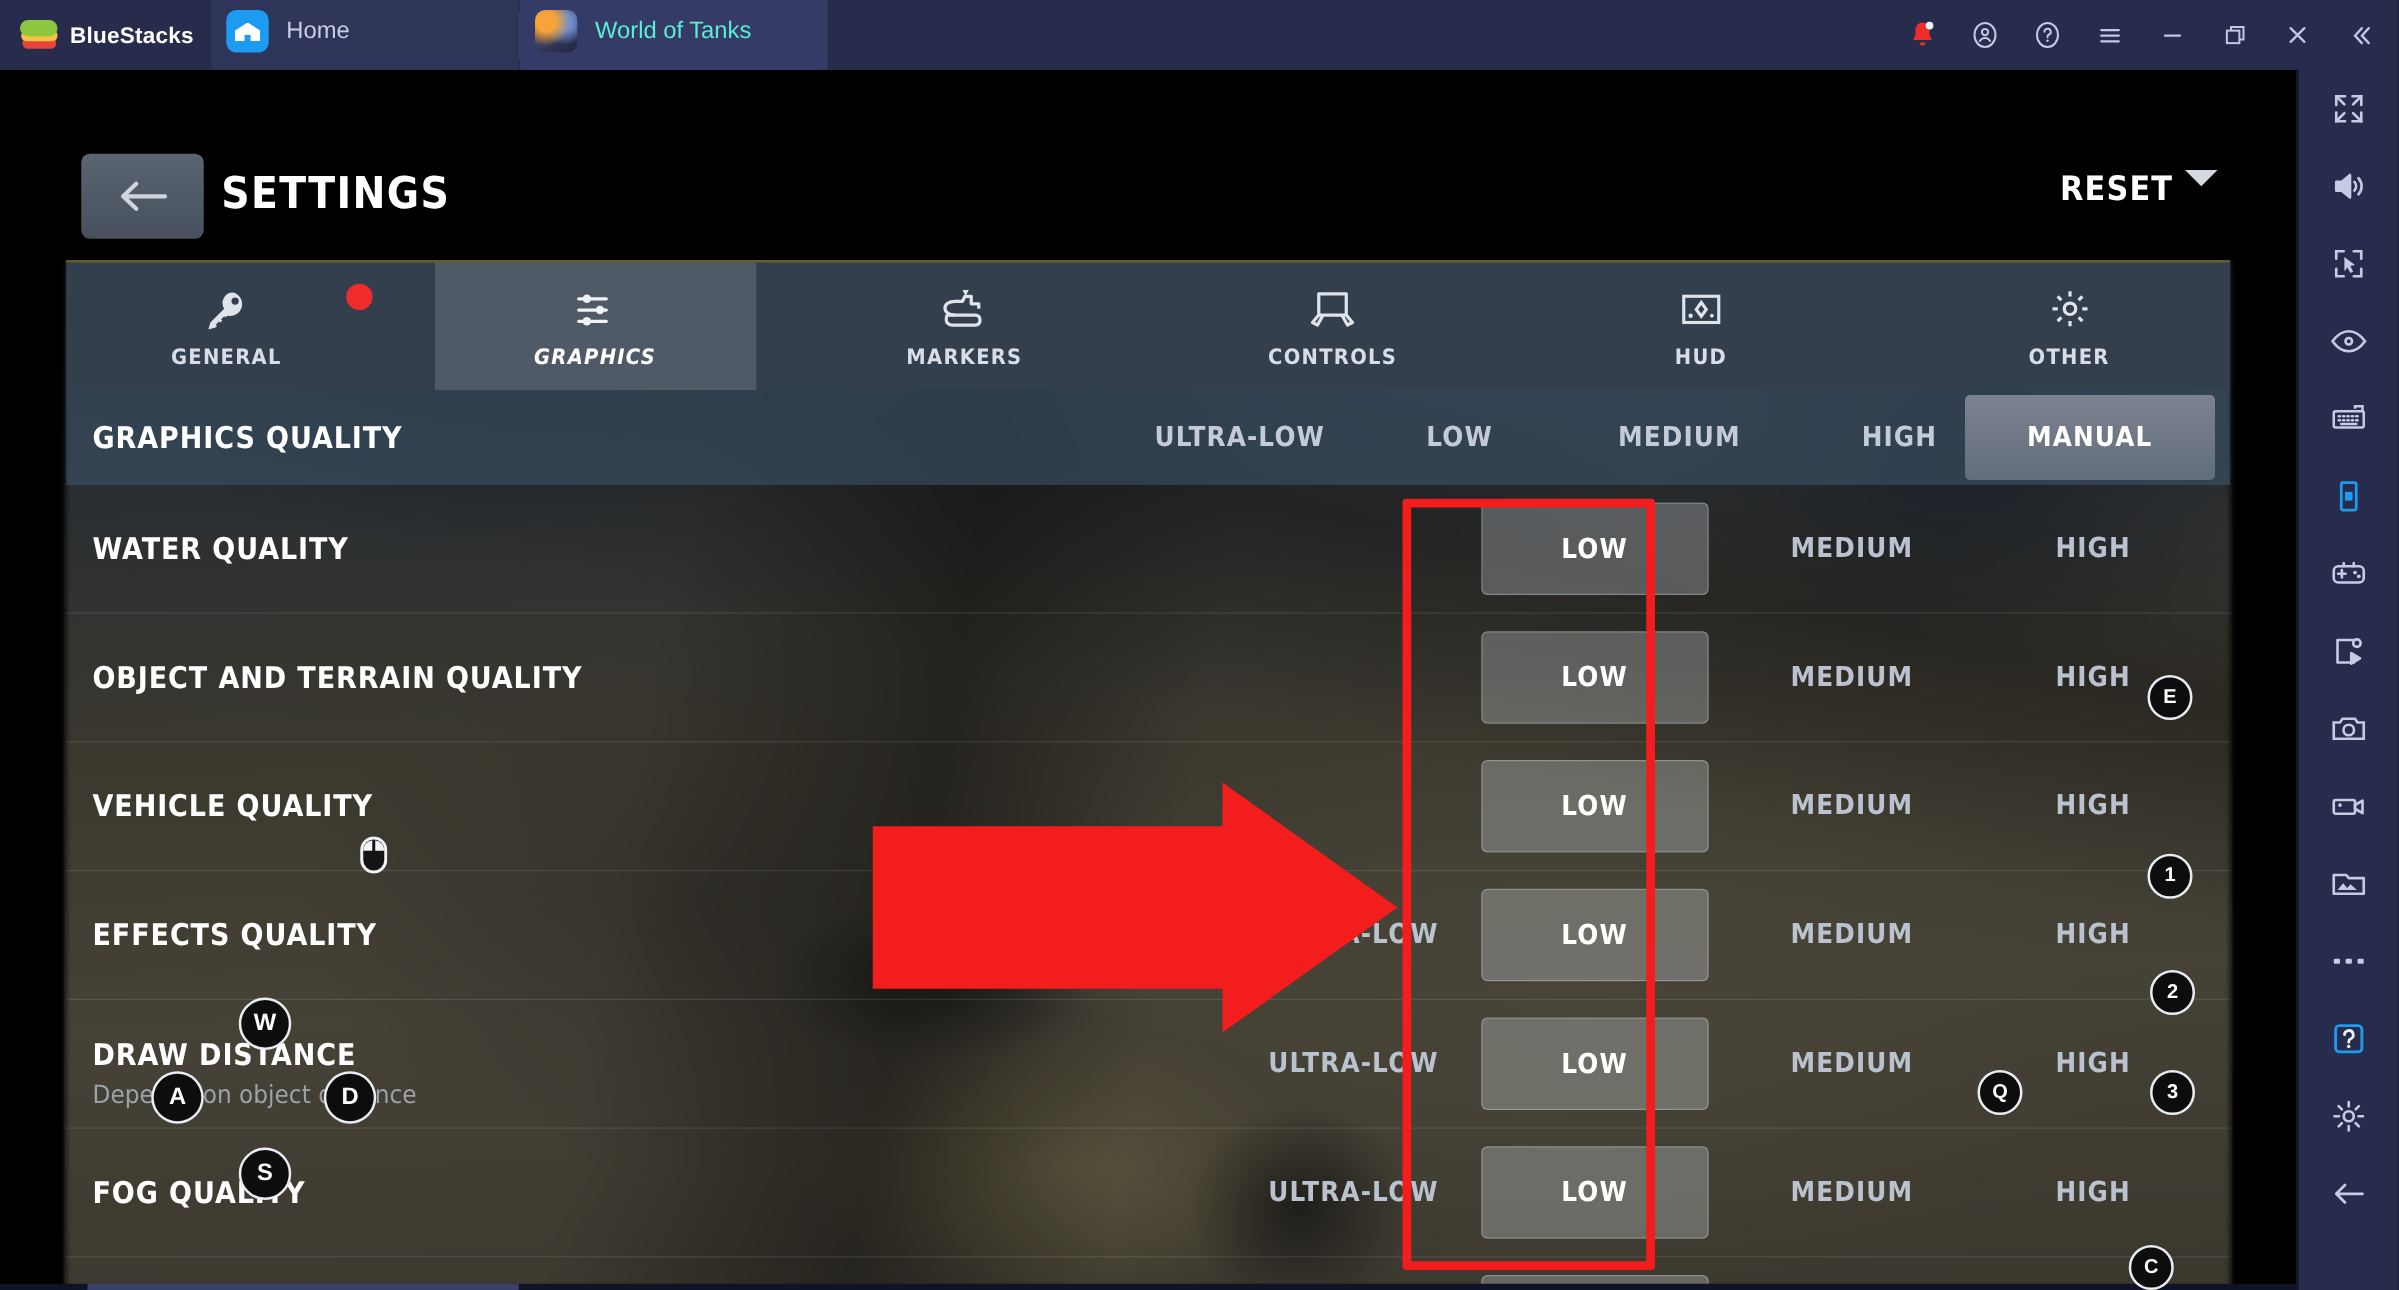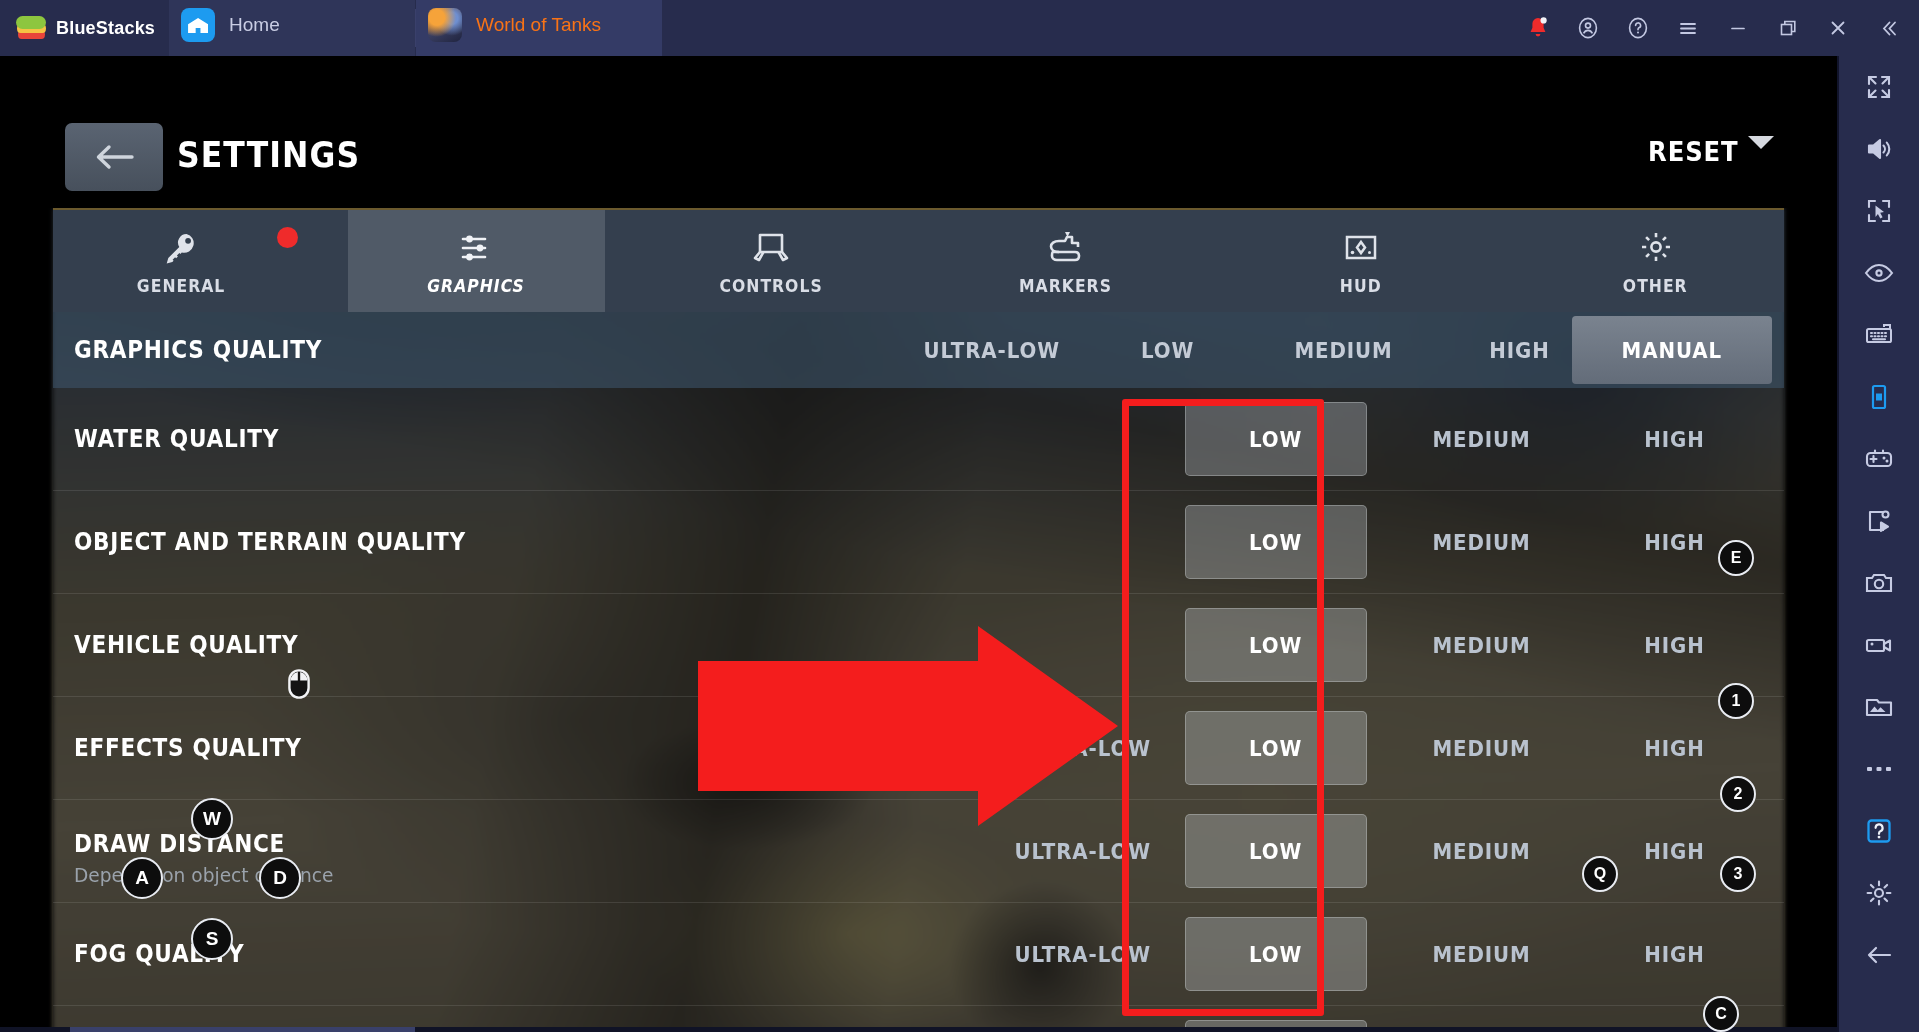--- a/index.html
+++ b/index.html
@@ -28,21 +28,21 @@
   .tab .tab-ico { width:34px; height:34px; border-radius:8px; flex:none; }
   .tab .tab-ico.home-ico { background:#1d9bf0; position:relative; }
   .tab .tab-ico.home-ico::after { content:""; position:absolute; left:7px; top:10px;
       width:20px; height:15px; background:#fff;
       clip-path:polygon(50% 0,100% 42%,100% 100%,62% 100%,62% 66%,38% 66%,38% 100%,0 100%,0 42%); }
   .tab .tab-ico.wot-ico { background:
       radial-gradient(circle at 26% 28%, #f6a33a 0 22%, rgba(246,163,58,0) 55%),
       radial-gradient(circle at 70% 30%, #6f8fd0 0 18%, rgba(111,143,208,0) 52%),
       linear-gradient(150deg,#9a5a2a 0%,#3a3f62 52%,#20243f 100%); }
   .tab .tab-label { color:#c9cde4; font-size:19px; white-space:nowrap; }
-  .tab.active .tab-label { color:#f97316; }
+  .tab.active .tab-label { color:#5eead4; }
   .tab-sep { width:1px; background:#3a406b; margin:9px 0; }
 
   .topbar-spacer { flex:1 1 auto; }
   .tb-icons { display:flex; align-items:center; gap:0; padding-right:6px; }
   .tb-btn { width:50px; height:56px; display:flex; align-items:center; justify-content:center;
             color:#c3c8e2; }
   .tb-btn svg { display:block; }
 
   
   #game { position:absolute; left:0; top:56px; width:1837px; height:976px;
@@ -271,37 +271,37 @@
               <circle cx="24" cy="20" r="3.4" fill="#f0f2f6" stroke="none"></circle>
             <path d="M7 29h22"></path>
               <circle cx="13.5" cy="29" r="3.4" fill="#f0f2f6" stroke="none"></circle>
           </svg>
         </div>
         <div class="gt-lbl">GRAPHICS</div>
       </div>
 
       <div class="gtab">
         <div class="gt-ico">
-          <svg width="42" height="40" viewBox="0 0 42 40" fill="none" stroke="#dfe3ea" stroke-width="2.6" stroke-linejoin="round">
-            <rect x="10" y="7" width="22" height="17"></rect>
-            <path d="M10 24l-5 6 4 2 4.5-8M32 24l5 6-4 2-4.5-8"></path>
-          </svg>
-        </div>
-        <div class="gt-lbl">CONTROLS</div>
-      </div>
-
-      <div class="gtab">
-        <div class="gt-ico">
           <svg width="44" height="40" viewBox="0 0 44 40" fill="none" stroke="#dfe3ea" stroke-width="2.6" stroke-linejoin="round">
             <path d="M21 4l5 0-2.5 5z" fill="#dfe3ea" stroke="none"></path>
             <path d="M15 24c-5 0-8-2.5-8-5.5S10 13 15 13h6l2-4h5v6h6v4"></path>
             <path d="M9 24h22c3 0 4 2 4 4s-1 4-4 4H13c-3 0-5-2-5-4s0-4 1-4z"></path>
           </svg>
         </div>
         <div class="gt-lbl">MARKERS</div>
+      </div>
+
+      <div class="gtab">
+        <div class="gt-ico">
+          <svg width="42" height="40" viewBox="0 0 42 40" fill="none" stroke="#dfe3ea" stroke-width="2.6" stroke-linejoin="round">
+            <rect x="10" y="7" width="22" height="17"></rect>
+            <path d="M10 24l-5 6 4 2 4.5-8M32 24l5 6-4 2-4.5-8"></path>
+          </svg>
+        </div>
+        <div class="gt-lbl">CONTROLS</div>
       </div>
 
       <div class="gtab">
         <div class="gt-ico">
           <svg width="42" height="40" viewBox="0 0 42 40" fill="none" stroke="#dfe3ea" stroke-width="2.5">
             <rect x="7" y="9" width="28" height="21"></rect>
             <path d="M21 14l4 5.5-4 5.5-4-5.5z"></path>
             <circle cx="12.5" cy="24.5" r="1.8" fill="#dfe3ea" stroke="none"></circle>
             <circle cx="29.5" cy="24.5" r="1.5" fill="#dfe3ea" stroke="none"></circle>
           </svg>

